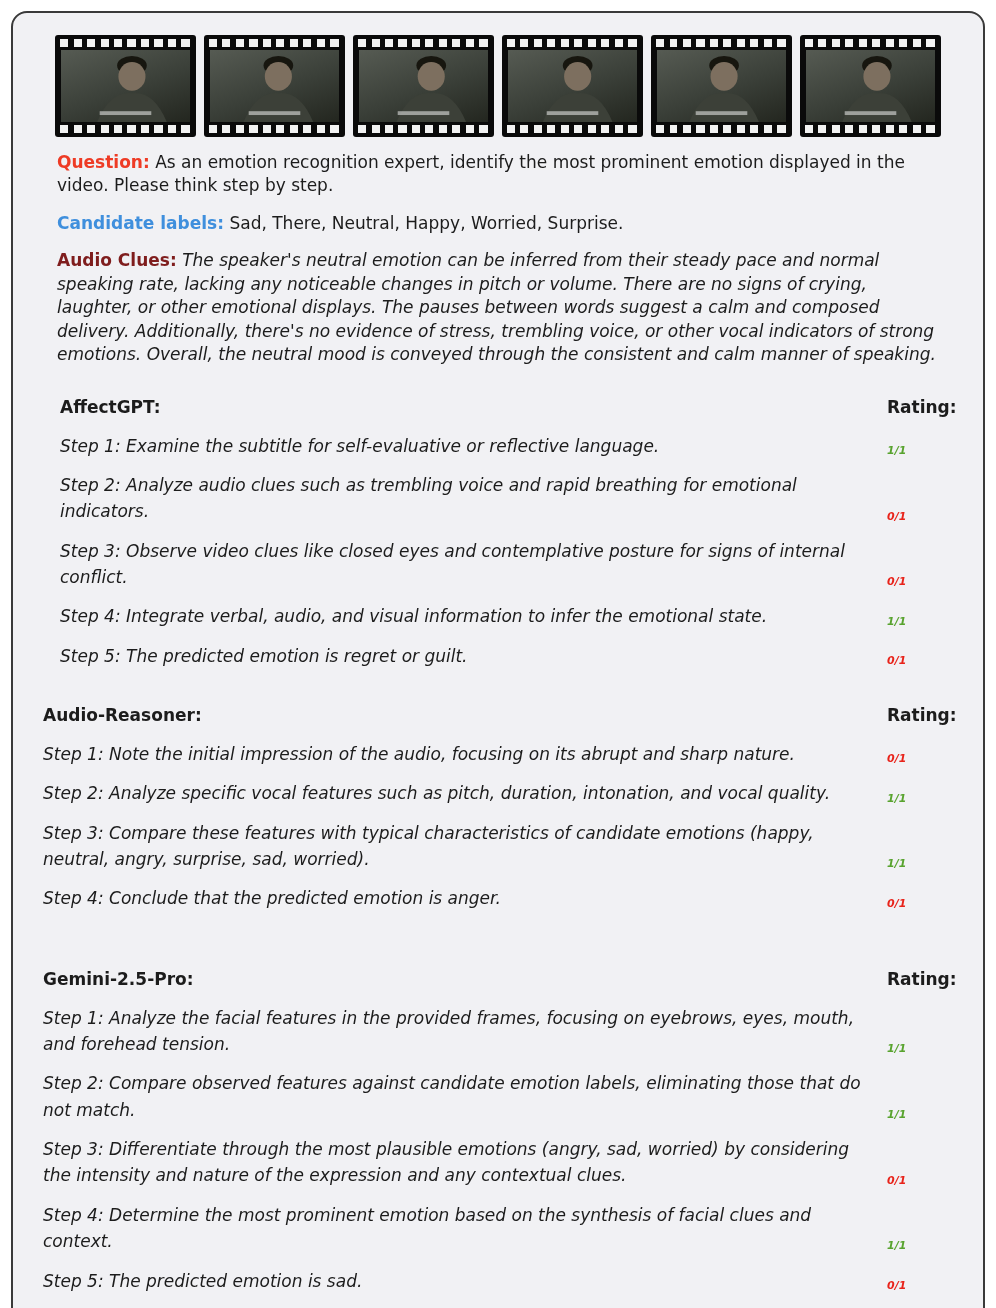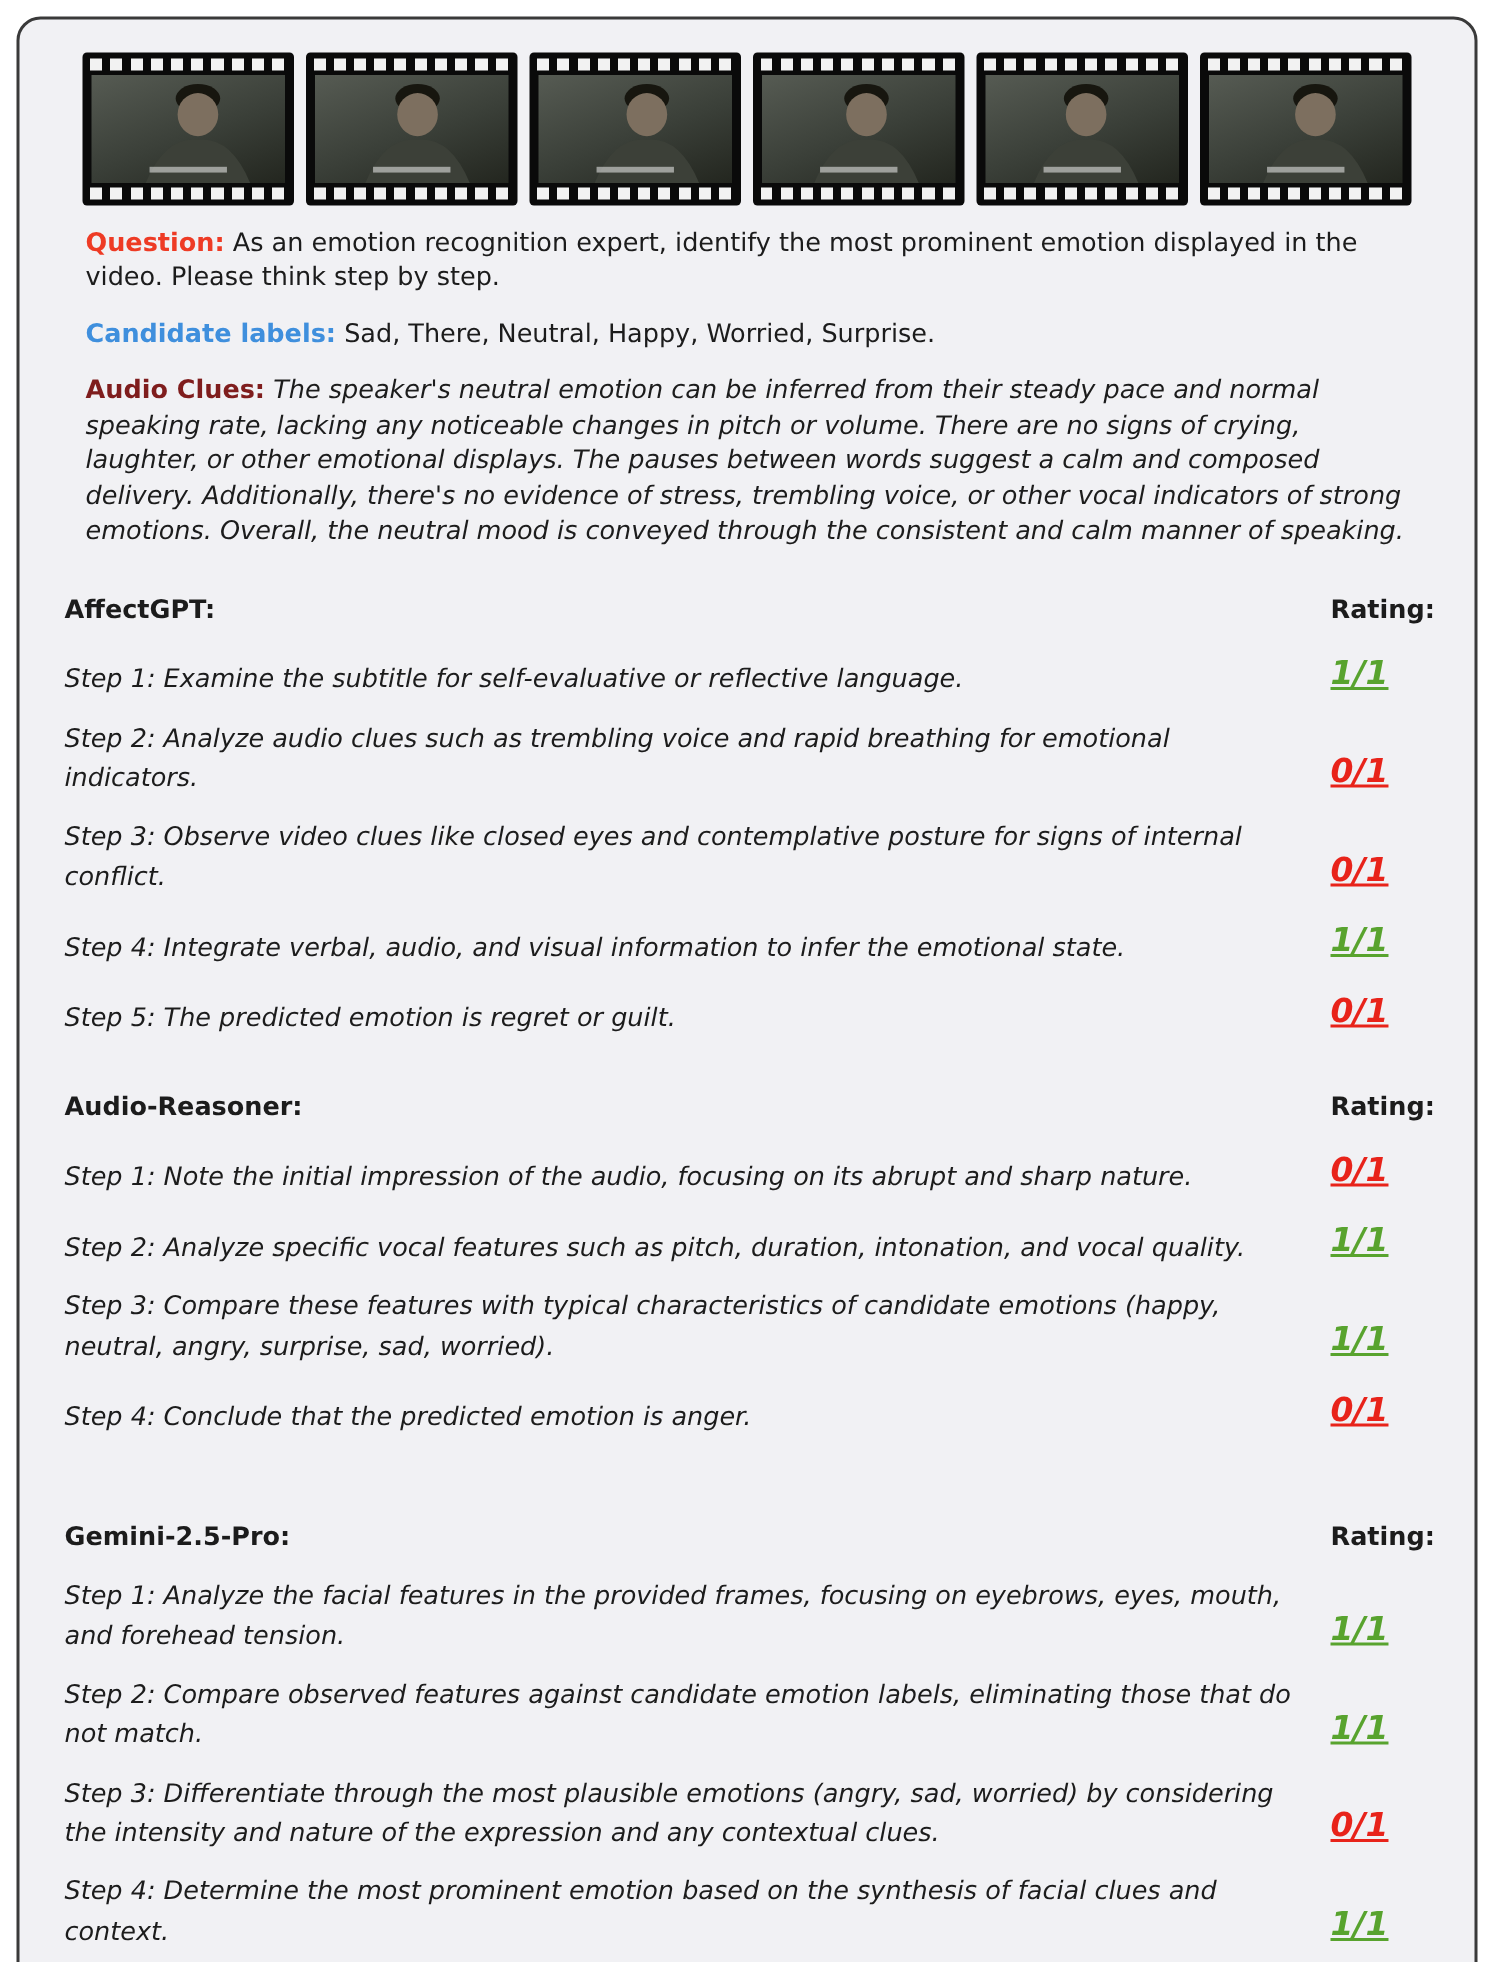--- a/index.html
+++ b/index.html
@@ -58,21 +58,21 @@
   }
   .lab { font-weight: bold; }
   .lab-question { color: #ee3b25; }
   .lab-candidate { color: #3f8fdd; text-align: right; }
   .lab-audio { color: #7f1d1d; }
   .lab-emotion { color: #9d52d8; }
   .audio-text { font-style: italic; }
 
   
   .model-section { margin-top: 36px; padding: 0 2px; }
-  .model-section.first { margin-top: 30px; }
+  .model-section.first { margin-top: 30px; margin-left: 17px; }
   .model-section.extra-gap { margin-top: 57px; }
   .row { display: flex; align-items: flex-start; }
   .model-header { margin-bottom: 16px; }
   .model-name {
     flex: 1;
     font-weight: bold;
     font-size: 17px;
   }
   .rating-head {
     width: 66px;
@@ -83,24 +83,23 @@
   .step-text {
     flex: 1;
     padding-right: 18px;
     font-size: 17px;
     font-style: italic;
     line-height: 1.55;
   }
   .step-rating {
     width: 66px;
     font-weight: bold;
-    font-size: 22px;
+    font-size: 11px;
     font-style: italic;
     line-height: 1.55;
-    text-decoration: underline;
   }
   .step-rating.pass { color: #58a32e; }
   .step-rating.fail { color: #e8231a; }
 </style>
 </head>
 <body>
 
 <div class="page">
 
   <div class="film-strip">

